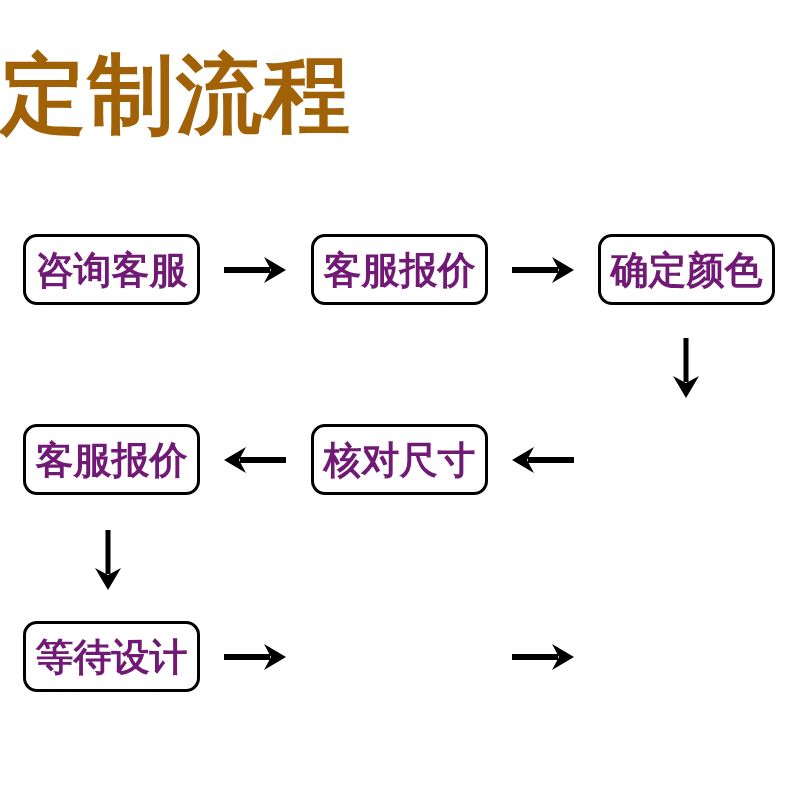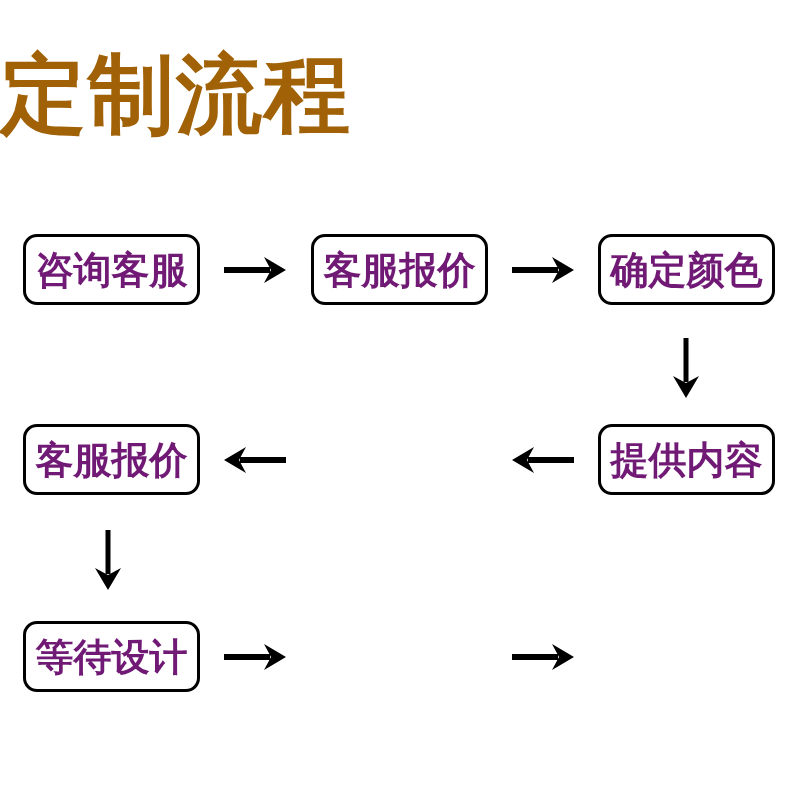--- a/index.html
+++ b/index.html
@@ -122,31 +122,31 @@
     <span class="node-label">客服报价</span>
   </div>
 
   <div class="arrow" style="left:222px; top:444px;">
     <svg width="66" height="32" viewBox="0 0 66 32" aria-hidden="true">
       <line x1="18" y1="16" x2="64" y2="16" stroke="#000000" stroke-width="6"></line>
       <path d="M 24 3 L 2 16 L 24 29 L 17 16 Z" fill="#000000"></path>
     </svg>
   </div>
 
+  <div class="node col-2 row-2">
+    <span class="node-label">核对尺寸</span>
+  </div>
 
   <div class="arrow" style="left:510px; top:444px;">
     <svg width="66" height="32" viewBox="0 0 66 32" aria-hidden="true">
       <line x1="18" y1="16" x2="64" y2="16" stroke="#000000" stroke-width="6"></line>
       <path d="M 24 3 L 2 16 L 24 29 L 17 16 Z" fill="#000000"></path>
     </svg>
   </div>
 
-  <div class="node col-3 row-2">
-    <span class="node-label">提供内容</span>
-  </div>
 
   <div class="arrow" style="left:92px; top:528px;">
     <svg width="32" height="64" viewBox="0 0 32 64" aria-hidden="true">
       <line x1="16" y1="2" x2="16" y2="46" stroke="#000000" stroke-width="5"></line>
       <path d="M 3 40 L 16 62 L 29 40 L 16 47 Z" fill="#000000"></path>
     </svg>
   </div>
 
   <div class="node col-1 row-3">
     <span class="node-label">等待设计</span>

